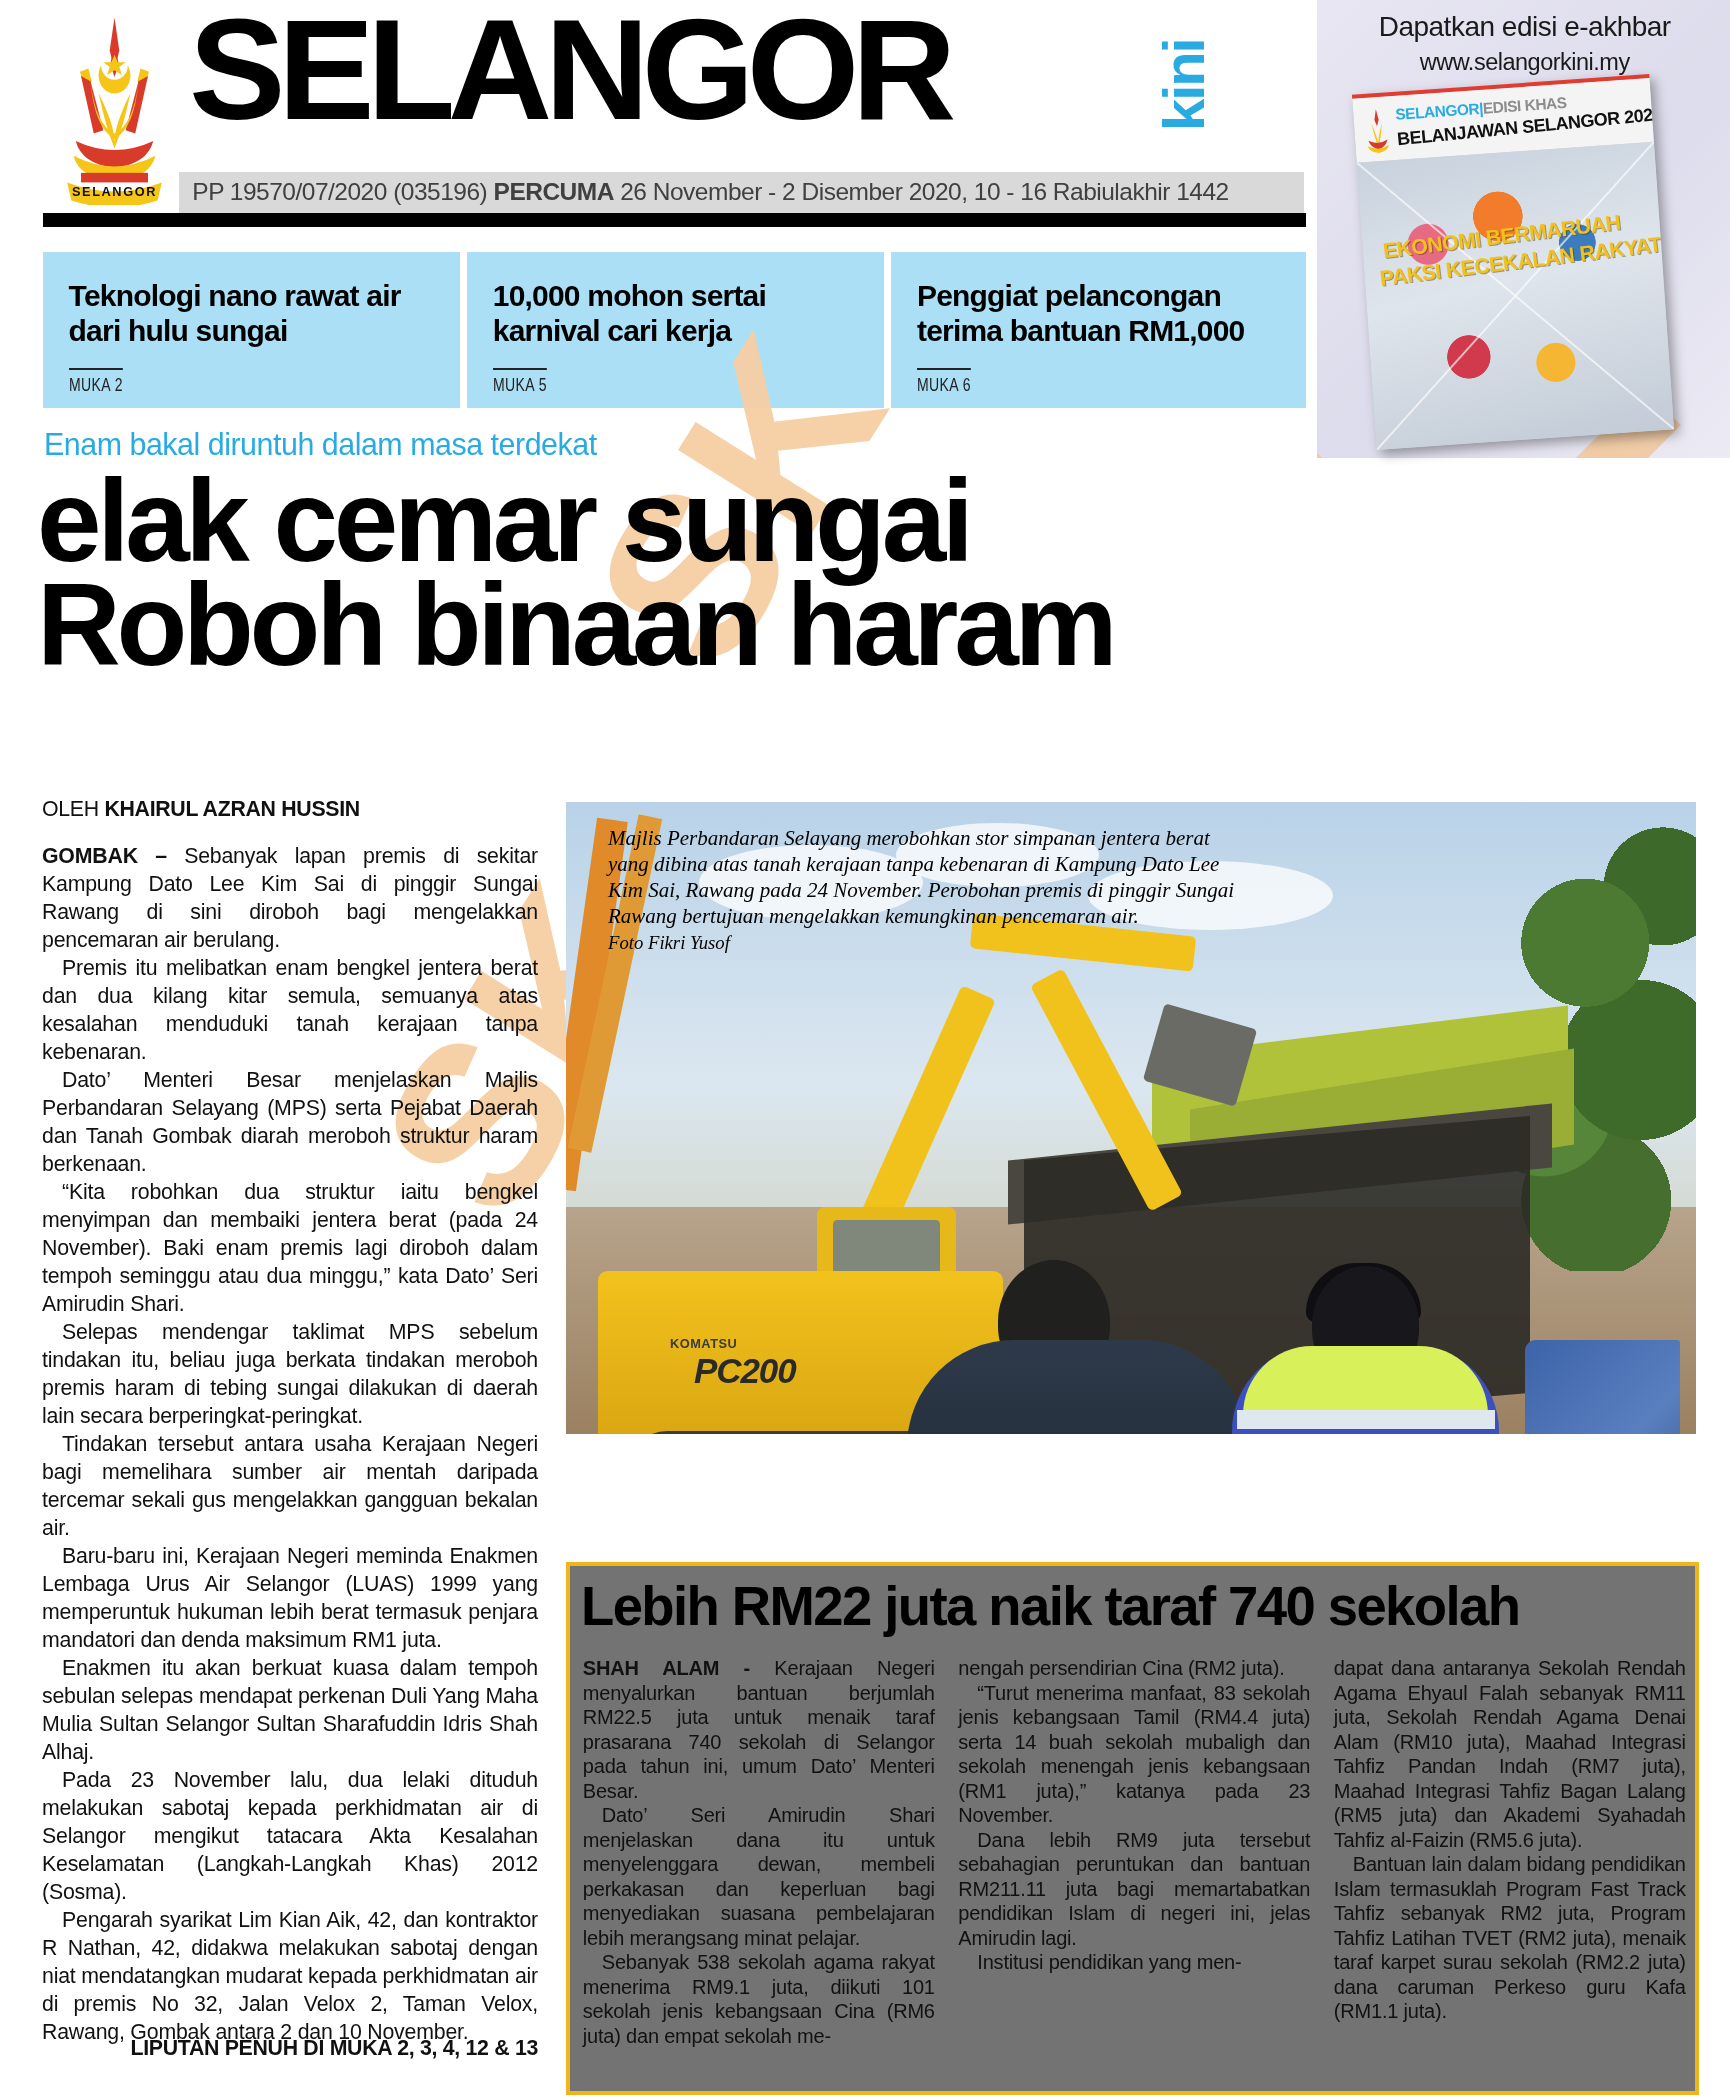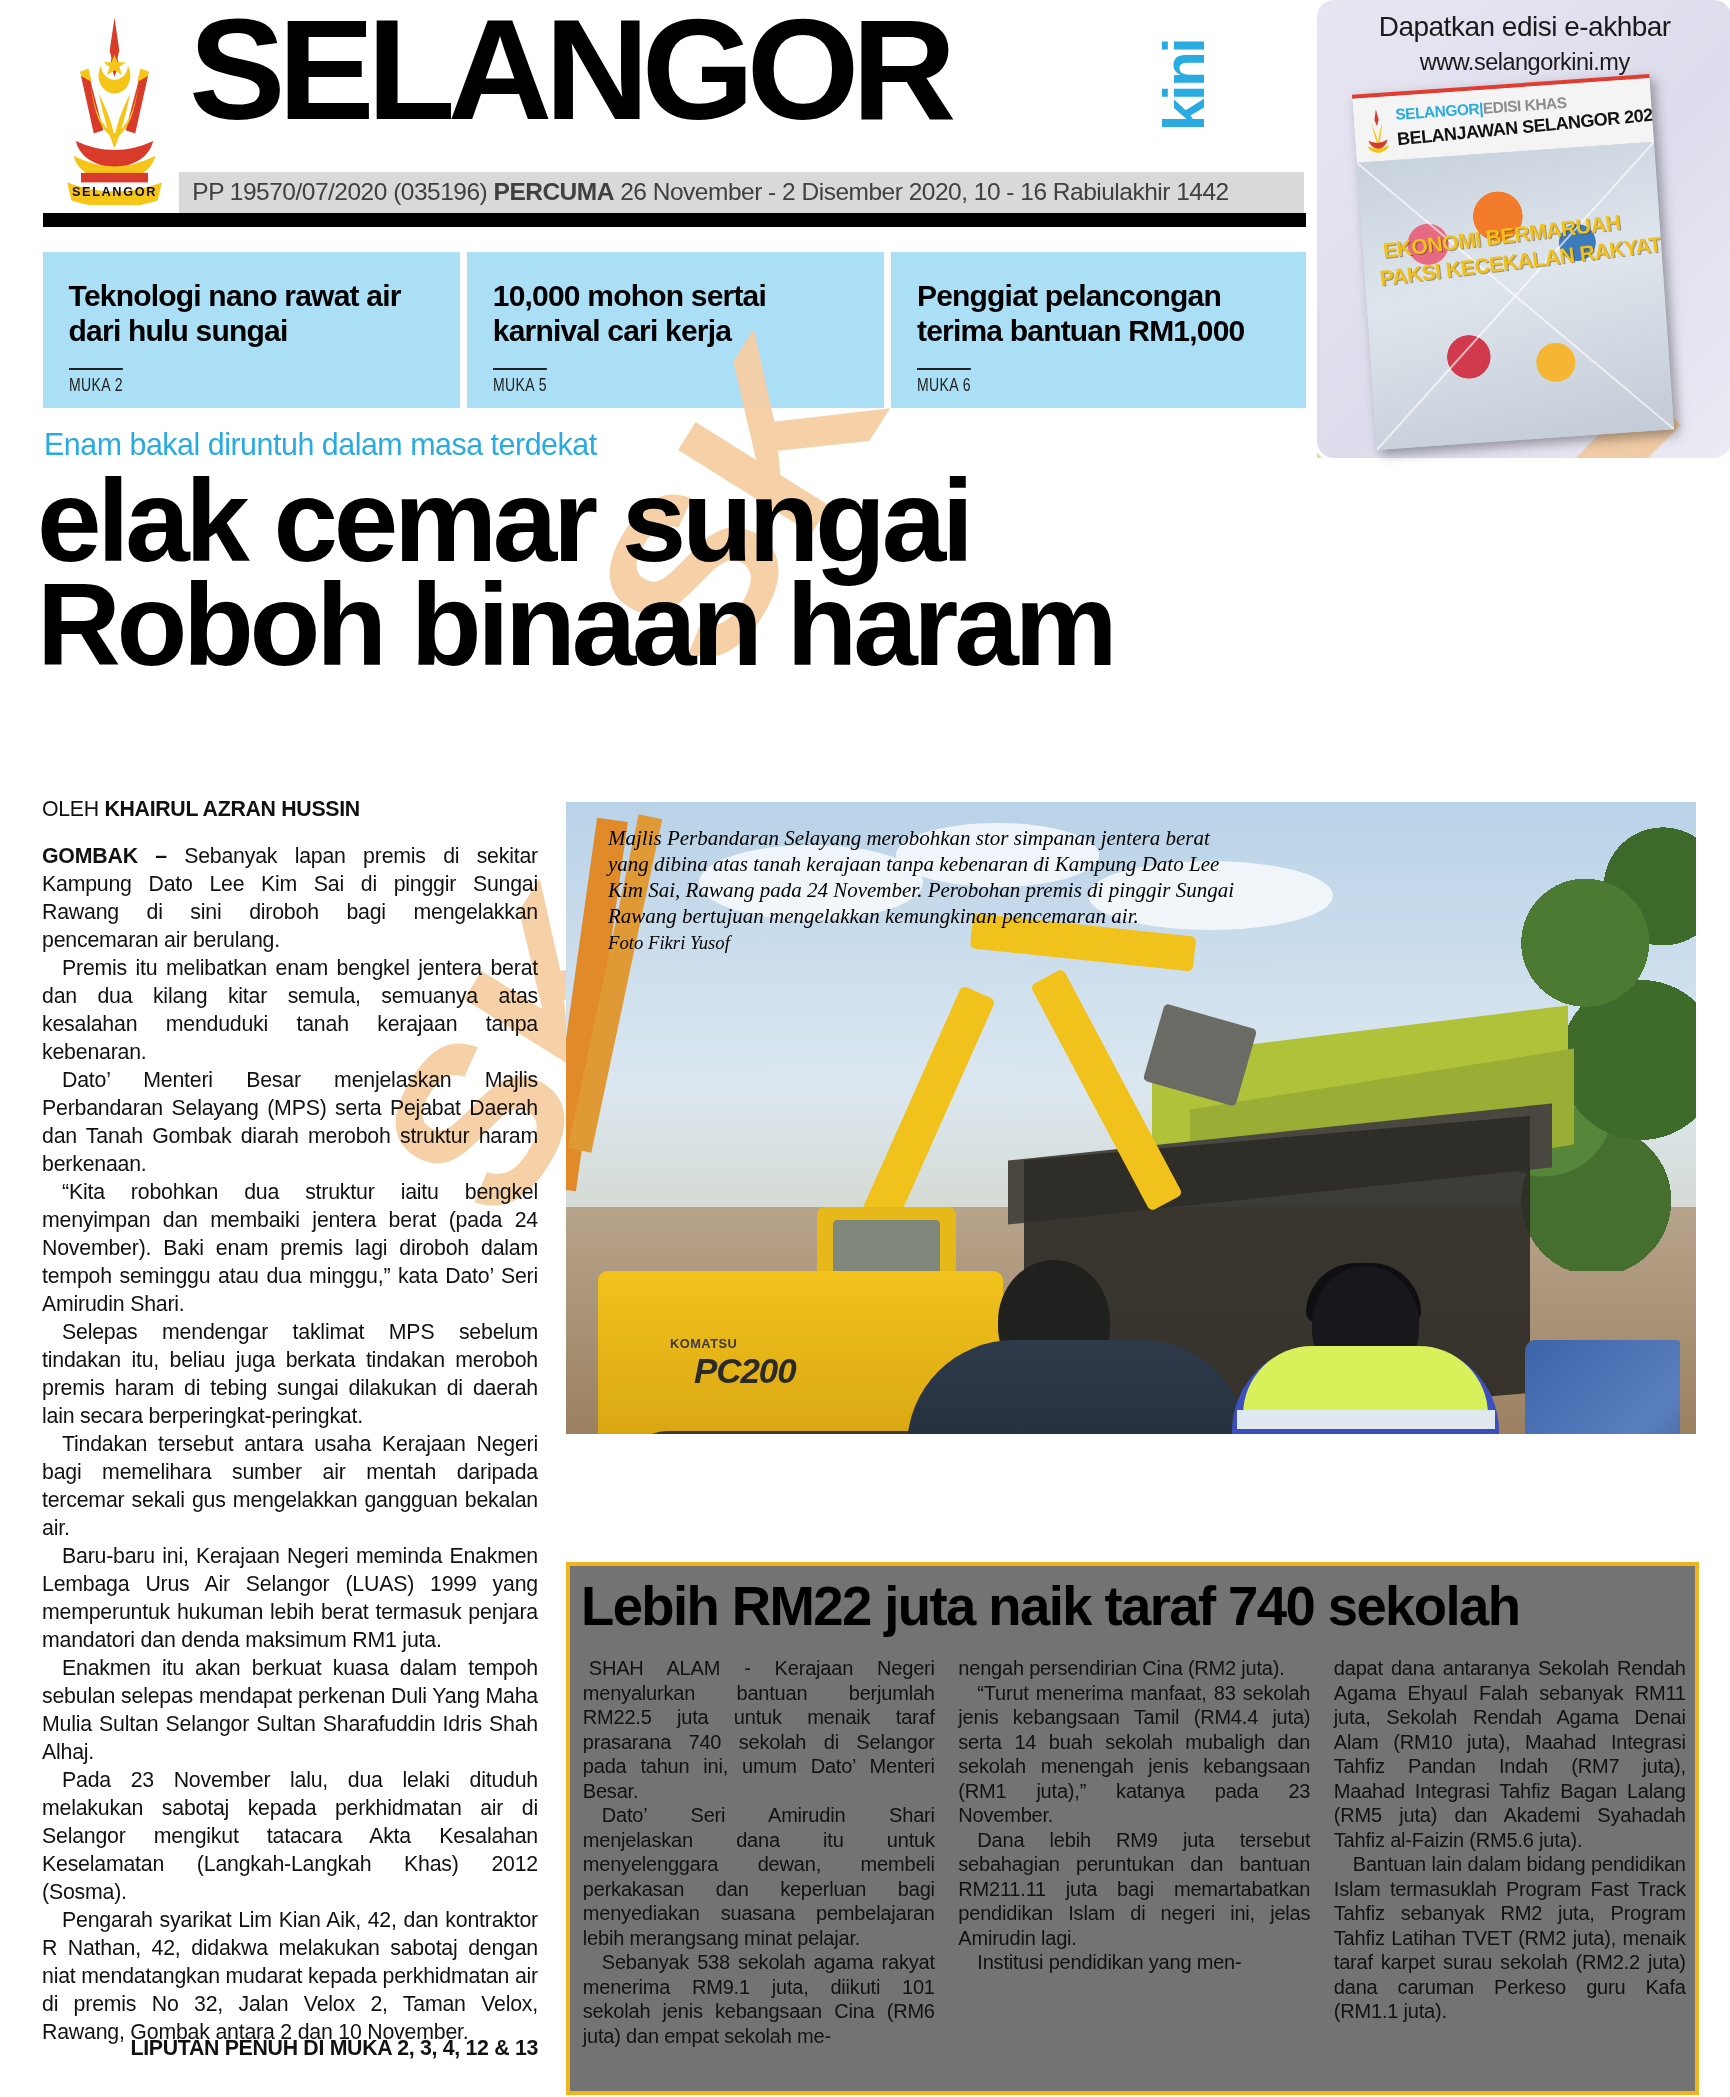--- a/index.html
+++ b/index.html
@@ -20,21 +20,21 @@
       white-space:nowrap;line-height:1;}
   #dateband{position:absolute;left:179px;top:172px;width:1125px;height:41px;
       background:#d9d9d9;}
   #dateband .dtxt{position:absolute;left:13.3px;top:6.4px;font-size:24.5px;
       color:#404040;white-space:nowrap;letter-spacing:-0.5px;}
   #dateband .dtxt b{font-weight:bold;}
   #blackbar{position:absolute;left:43px;top:213px;width:1263px;height:14px;background:#000;}
 
   
   #promo{position:absolute;left:1317px;top:0;width:414px;height:458px;
-      background:linear-gradient(135deg,#e8e6f2 0%,#dddcec 55%,#eceaf4 100%);border-radius:17px;}
+      background:linear-gradient(135deg,#e8e6f2 0%,#dddcec 55%,#eceaf4 100%);}
   #promo .ptitle{position:absolute;left:10.7px;top:10.7px;width:394px;text-align:center;
       font-size:28px;color:#1a1a1a;letter-spacing:-0.5px;}
   #promo .purl{position:absolute;left:10.7px;top:49px;width:394px;text-align:center;
       font-size:23.5px;color:#1a1a1a;letter-spacing:-0.5px;}
   #promo .vshape{position:absolute;left:0;top:229px;width:414px;height:229px;
       overflow:hidden;}
   #promo .vshape:before{content:"";position:absolute;left:-32px;top:32px;width:277px;height:277px;
       border-left:51px solid #f2c79a;border-bottom:51px solid #f2c79a;
       transform:rotate(-45deg);opacity:.85;}
   #cover{position:absolute;left:47px;top:84px;width:298px;height:352px;
@@ -184,21 +184,21 @@
       border:4.8px solid #f0b41d;background:#737373;z-index:6;box-sizing:border-box;}
   #bstory-head{position:absolute;left:10.7px;top:7.5px;width:1103px;
       font-size:55px;font-weight:bold;letter-spacing:-1.6px;color:#000;
       transform:scaleX(.99);transform-origin:left top;white-space:nowrap;}
   #bstory-cols{position:absolute;left:12.8px;top:90px;width:1103px;height:421px;
       display:flex;gap:23.5px;}
   #bstory-cols .bcol{width:352px;font-size:20px;line-height:24.5px;
       text-align:justify;letter-spacing:-0.2px;}
   #bstory-cols .bcol p{margin:0;text-indent:19px;}
   #bstory-cols .bcol p.first{text-indent:0;}
-  #bstory-cols .bcol p.first b{font-weight:normal;margin-left:6px;}
+  #bstory-cols .bcol p.first b{font-weight:bold;}
 </style>
 </head>
 <body>
 
 <div class="wm" id="wm1">SK</div>
 <div class="wm" id="wm2">SK</div>
 
 <div id="masthead">
 
   <svg id="crest" viewBox="0 0 250 360">

